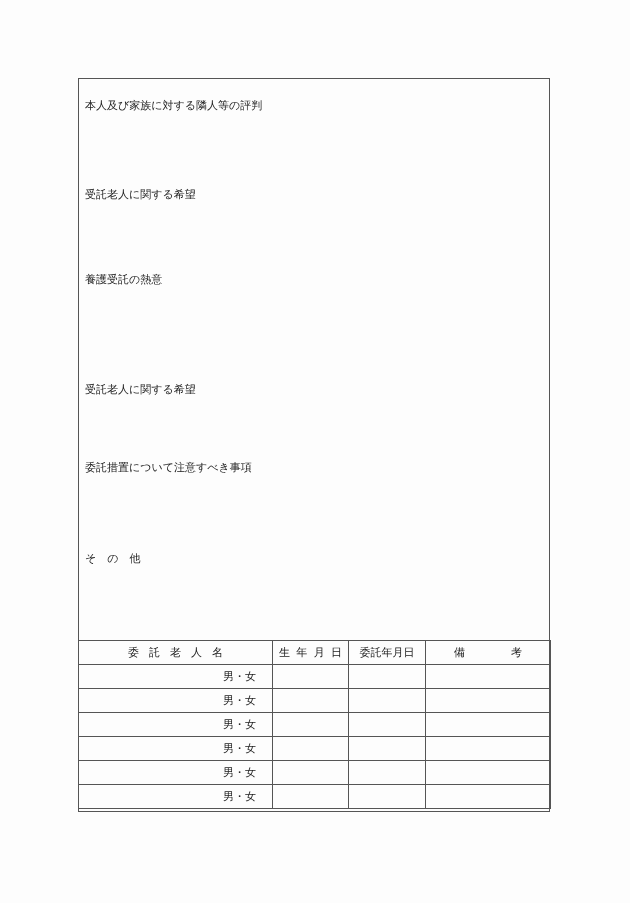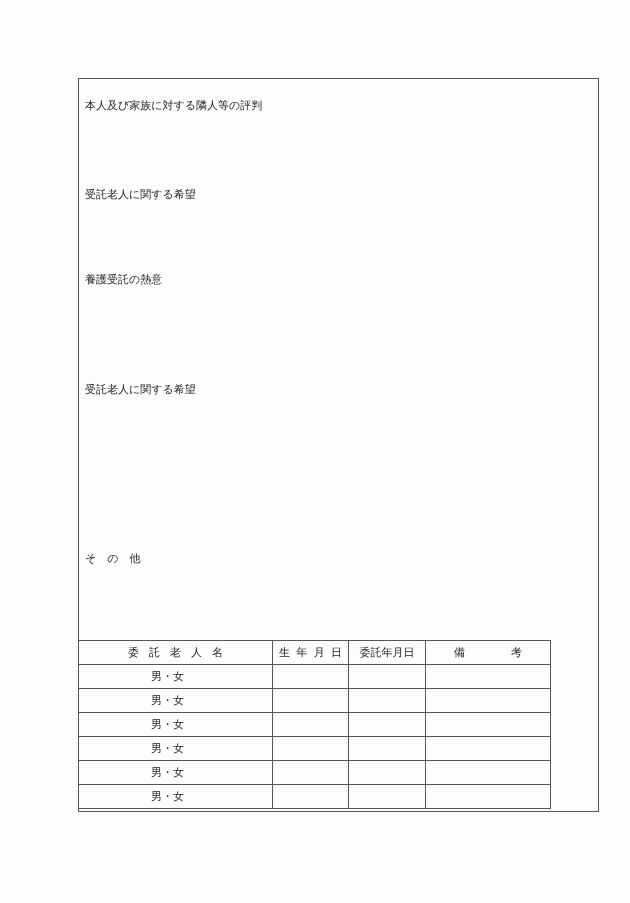--- a/index.html
+++ b/index.html
@@ -1,35 +1,36 @@
 <!DOCTYPE html>
 <html><head>
 <meta charset="utf-8">
 <style>
   html, body { margin:0; padding:0; background:#fdfdfd; }
   body { width:630px; height:903px; position:relative; font-family:"DejaVu Serif","Liberation Serif",serif; color:#222; }
-  .frame { position:absolute; left:78px; top:78px; width:521px; height:734px; border:1px solid #555; box-sizing:border-box; }
+  .frame { position:absolute; left:78px; top:78px; width:472px; height:734px; border:1px solid #555; box-sizing:border-box; }
   .section-label { position:absolute; left:6px; font-size:11px; letter-spacing:0px; white-space:nowrap; }
   .table { position:absolute; left:-1px; top:561px; width:472px; border-collapse:collapse; table-layout:fixed; }
   .table td, .table th { border:1px solid #555; height:24px; padding:0; font-size:11px; font-weight:normal; box-sizing:border-box; }
   .table th { text-align:center; letter-spacing:0; }
   .c1 { width:194px; } .c2 { width:76px; } .c3 { width:77px; } .c4 { width:125px; }
-  .name-cell { text-align:center; padding-right:16px !important; }
+  .name-cell { text-align:right; padding-right:16px !important; }
   .hdr-spread { display:flex; justify-content:space-around; padding:0 44px; }
   .hdr-spread2 { display:flex; justify-content:space-between; padding:0 6px; }
   .hdr-spread3 { display:flex; justify-content:space-between; padding:0 28px; }
 </style>
 </head>
 <body>
 
 <div class="frame">
   <div class="section-label" style="top:19px">本人及び家族に対する隣人等の評判</div>
   <div class="section-label" style="top:108px">受託老人に関する希望</div>
   <div class="section-label" style="top:193px">養護受託の熱意</div>
   <div class="section-label" style="top:303px">受託老人に関する希望</div>
+  <div class="section-label" style="top:381px">委託措置について注意すべき事項</div>
   <div class="section-label" style="top:472px">そ　の　他</div>
 
   <table class="table">
     <colgroup>
         <col class="c1">
         <col class="c2">
         <col class="c3">
         <col class="c4">
       </colgroup>
     <tbody>

